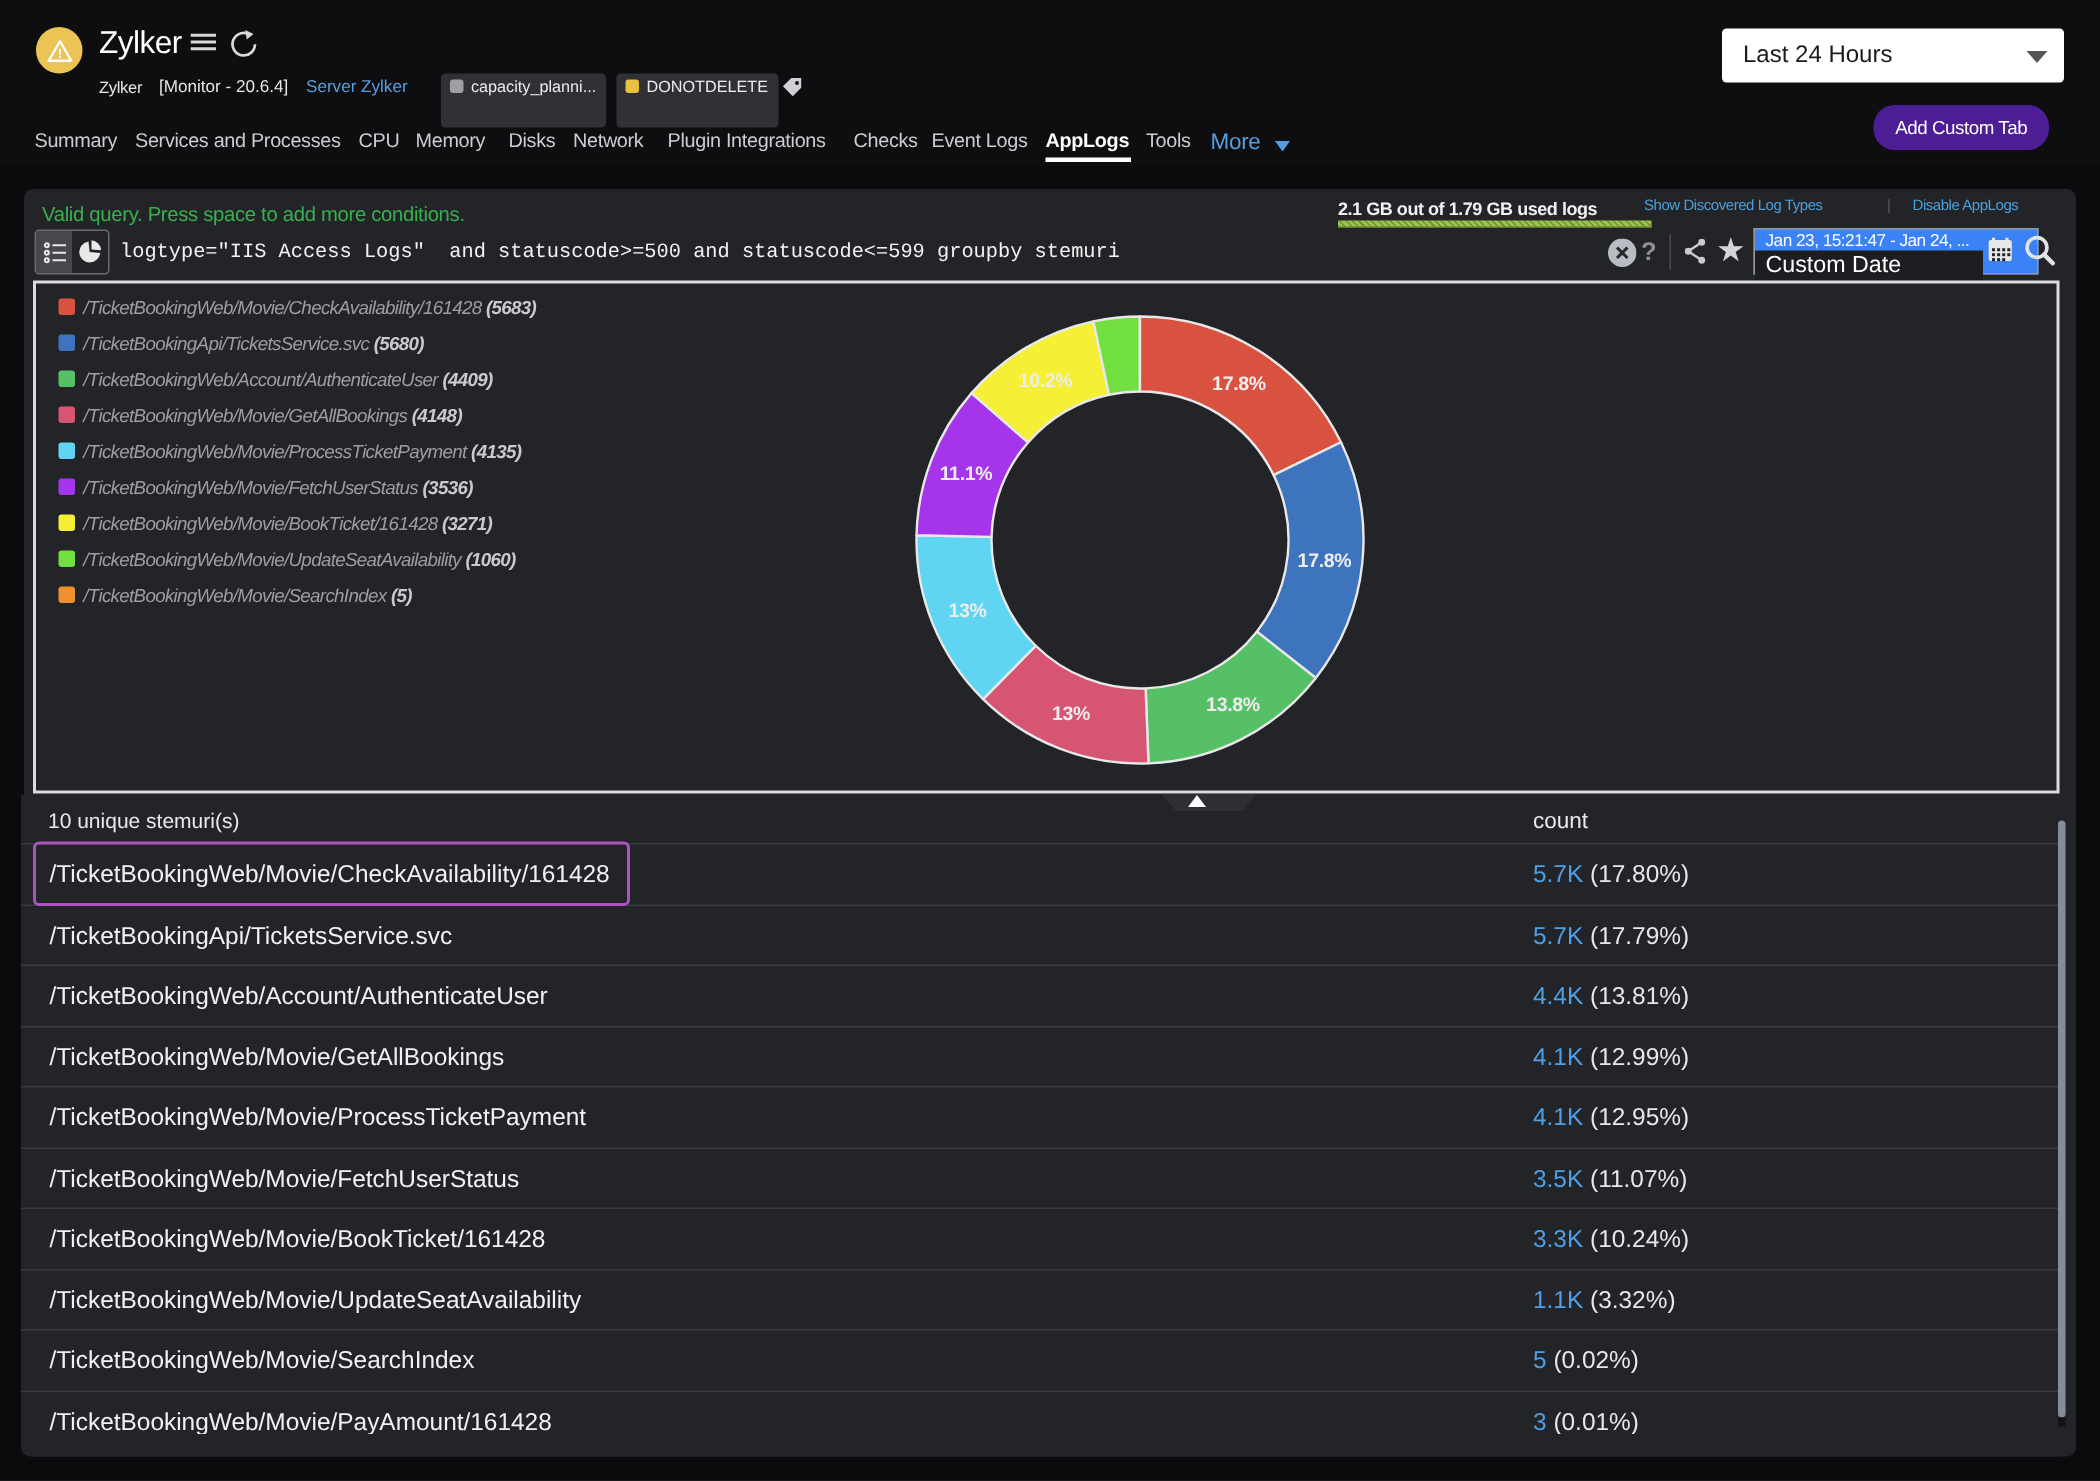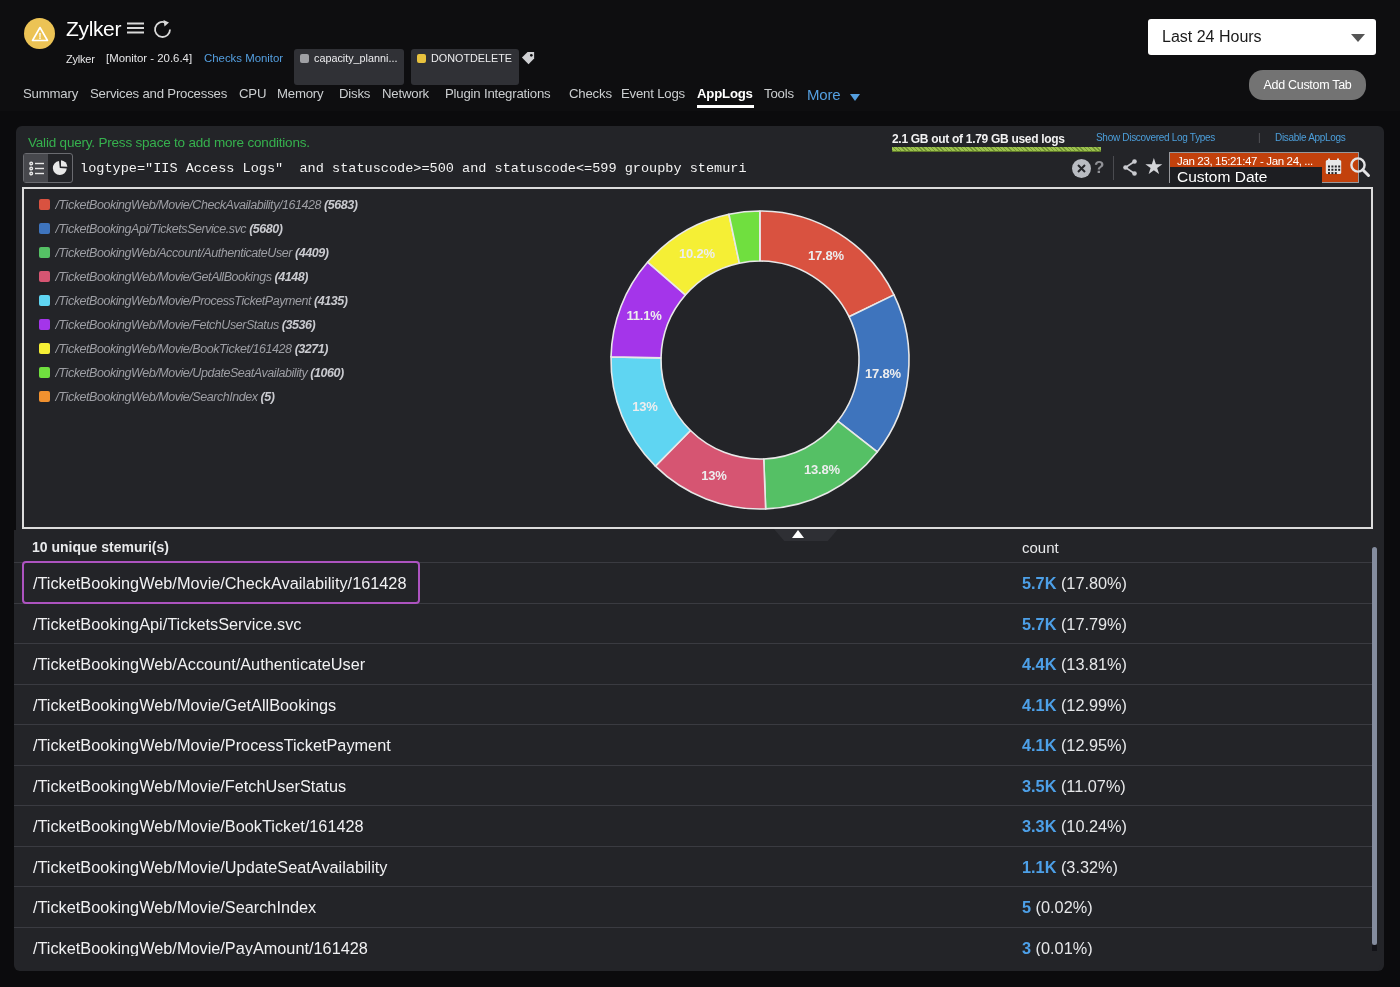--- a/index.html
+++ b/index.html
@@ -15,49 +15,49 @@
 .blue{color:#549fe0;}
 .chip{position:absolute;background:#303136;border-radius:3px;height:36px;line-height:19px;color:#ededef;font-size:10.8px;top:-2px;padding:0 7px 0 6px;}
 .chip .sq{display:inline-block;width:9px;height:9px;border-radius:2px;margin-right:5px;position:relative;top:1px;}
 
 .nav{position:absolute;left:0;top:86px;width:100%;height:24px;font-size:13.2px;letter-spacing:-0.2px;color:#cbced0;}
 .nav span{position:absolute;white-space:nowrap;}
 .nav .active{color:#fff;font-weight:bold;}
 .applogs-ul{position:absolute;left:697px;top:105px;width:57px;height:2.5px;background:#fff;}
 .select24{position:absolute;left:1148px;top:19px;width:228px;height:36px;background:#fff;border-radius:3px;color:#1a1a1a;font-size:16px;line-height:36px;padding-left:14px;}
 .select24 .car{position:absolute;right:11px;top:15px;width:0;height:0;border-left:7px solid transparent;border-right:7px solid transparent;border-top:8px solid #555;}
-.addtab{position:absolute;left:1249px;top:70px;width:117px;height:30px;background:#737373;border-radius:14px;color:#fff;font-size:12.5px;text-align:center;line-height:30px;letter-spacing:-0.3px;}
+.addtab{position:absolute;left:1249px;top:70px;width:117px;height:30px;background:#4c1d95;border-radius:14px;color:#fff;font-size:12.5px;text-align:center;line-height:30px;letter-spacing:-0.3px;}
 
 .qpanel{position:absolute;left:16px;top:126px;width:1368px;height:845px;background:#232428;border-radius:6px;}
 .validq{position:absolute;left:12px;top:9px;color:#36b14e;font-size:13.5px;letter-spacing:-0.2px;}
 .iconbox{position:absolute;left:7px;top:27px;width:50px;height:30px;border:1px solid #6a6b70;border-radius:3px;display:flex;}
 .iconbox .ib{width:24px;height:28px;display:flex;align-items:center;justify-content:center;}
 .iconbox .ib.on{background:#47484d;}
 .qtext{position:absolute;left:64px;top:35px;font-family:"Liberation Mono",monospace;font-size:13.55px;color:#f2f2f2;white-space:pre;}
 .gbtext{position:absolute;left:876px;top:6px;font-size:12px;font-weight:bold;color:#f2f2f3;letter-spacing:-0.3px;}
 .gbbar{position:absolute;left:876px;top:20.5px;width:209px;height:5px;background:#9cc24e;background-image:repeating-linear-gradient(45deg,rgba(40,60,10,0.35) 0 1px,transparent 1px 3px);border-bottom:1px solid #5f7a27;}
 .lnk{position:absolute;top:6px;font-size:10px;color:#4c9fdb;letter-spacing:-0.3px;white-space:nowrap;}
-.datebox{position:absolute;left:1169px;top:152px;width:190px;height:31px;border:1px solid #97989c;background:#c2410c;}
+.datebox{position:absolute;left:1169px;top:152px;width:190px;height:31px;border:1px solid #97989c;background:#3b82f6;}
 .datebox .l1{position:absolute;left:7px;top:2px;font-size:11.5px;letter-spacing:-0.35px;color:#fff;white-space:nowrap;}
 .datebox .l2{position:absolute;left:0px;top:14px;font-size:15.5px;color:#fff;background:#1d1e22;width:152px;padding:1px 0 1px 7px;white-space:nowrap;}
 
 .chartbox{position:absolute;left:22px;top:187px;width:1351px;height:342px;border:2px solid #dcdcdc;background:#232428;}
 .legend{position:absolute;left:14.5px;top:4px;font-style:italic;}
 .litem{height:24px;line-height:24px;font-size:12.5px;letter-spacing:-0.45px;color:#9d9ea4;white-space:nowrap;}
 .litem .sq{display:inline-block;width:11px;height:11px;border-radius:2px;margin-right:6px;position:relative;top:1px;}
 .litem b{color:#c9cacf;}
 
-.ttl{position:absolute;left:32px;top:539px;font-size:14px;font-weight:bold;color:#e9eaec;}
+.ttl{position:absolute;left:32px;top:539px;font-size:14px;font-weight:normal;color:#e9eaec;}
 .cnth{position:absolute;left:1022px;top:539px;font-size:15px;color:#e9eaec;}
 .tbl{position:absolute;left:14px;top:530px;width:1366px;height:441px;background:#232428;border-radius:0 0 6px 6px;}
 .clip{position:absolute;left:0;top:0;width:1366px;height:426px;overflow:hidden;}
 .row{position:absolute;left:0;width:1358px;height:41px;border-top:1px solid #3a3b41;}
 .row .p{position:absolute;left:19px;top:11px;font-size:16.3px;color:#f1f1f3;}
 .row .c{position:absolute;left:1008px;top:11px;font-size:16.3px;color:#e6e7e9;}
-.row .c b{font-weight:bold;color:#4da0e8;}
+.row .c b{font-weight:normal;color:#4da0e8;}
 .hibox{position:absolute;left:22px;top:561px;width:398px;height:43px;border:2.5px solid #ad53c0;border-radius:4px;}
 .collapsechip{position:absolute;left:774px;top:529px;width:64px;height:12px;background:#2e2f34;clip-path:polygon(0 0,100% 0,84% 100%,16% 100%);z-index:6;}
 .tri{position:absolute;left:792px;top:529.5px;width:0;height:0;border-left:6px solid transparent;border-right:6px solid transparent;border-bottom:8.5px solid #fff;z-index:7;}
 .sbar{position:absolute;left:1372px;top:547px;width:5px;height:398px;background:#848c9e;border-radius:3px;}
 </style>
 </head>
 <body>
 <div class="header">
   <div class="logo"></div>
   <svg class="abs" style="left:31px;top:26px" width="18" height="16" viewBox="0 0 18 16">
@@ -72,21 +72,21 @@
         <line x1="0" y1="10.5" x2="17" y2="10.5"></line>
       </g>
     </svg>
   <svg class="abs" style="left:153px;top:20px" width="19" height="19" viewBox="0 0 19 19">
       <path d="M17 9.5 A7.5 7.5 0 1 1 12 2.4" fill="none" stroke="#d9d9d9" stroke-width="1.8"></path>
       <path d="M10.5 0 L16 2.6 L11.5 6.4 Z" fill="#d9d9d9"></path>
     </svg>
   <div class="sub">
     <span style="left:66px;font-size:11px;letter-spacing:-0.2px;top:2px;">Zylker</span>
     <span style="left:106px;font-size:11.4px;top:1px;">[Monitor - 20.6.4]</span>
-    <span class="blue" style="left:204px;font-size:11.4px;top:1px;">Checks Monitor</span>
+    <span class="blue" style="left:204px;font-size:11.4px;top:1px;">Server Zylker</span>
     <span class="chip" style="left:294px;"><span class="sq" style="background:#9fa0a4"></span>capacity_planni...</span>
     <span class="chip" style="left:411px;"><span class="sq" style="background:#e8c23e"></span>DONOTDELETE</span>
   </div>
   <svg class="abs" style="left:521px;top:51px" width="15" height="15" viewBox="0 0 16 16">
       <path d="M1 7 L7 1 H14 V8 L8 14 Z" fill="#cfd0d3"></path>
       <circle cx="11" cy="4.6" r="1.4" fill="#0e0e10"></circle>
     </svg>
   <div class="nav">
     <span style="left:23px">Summary</span>
     <span style="left:90px">Services and Processes</span>

